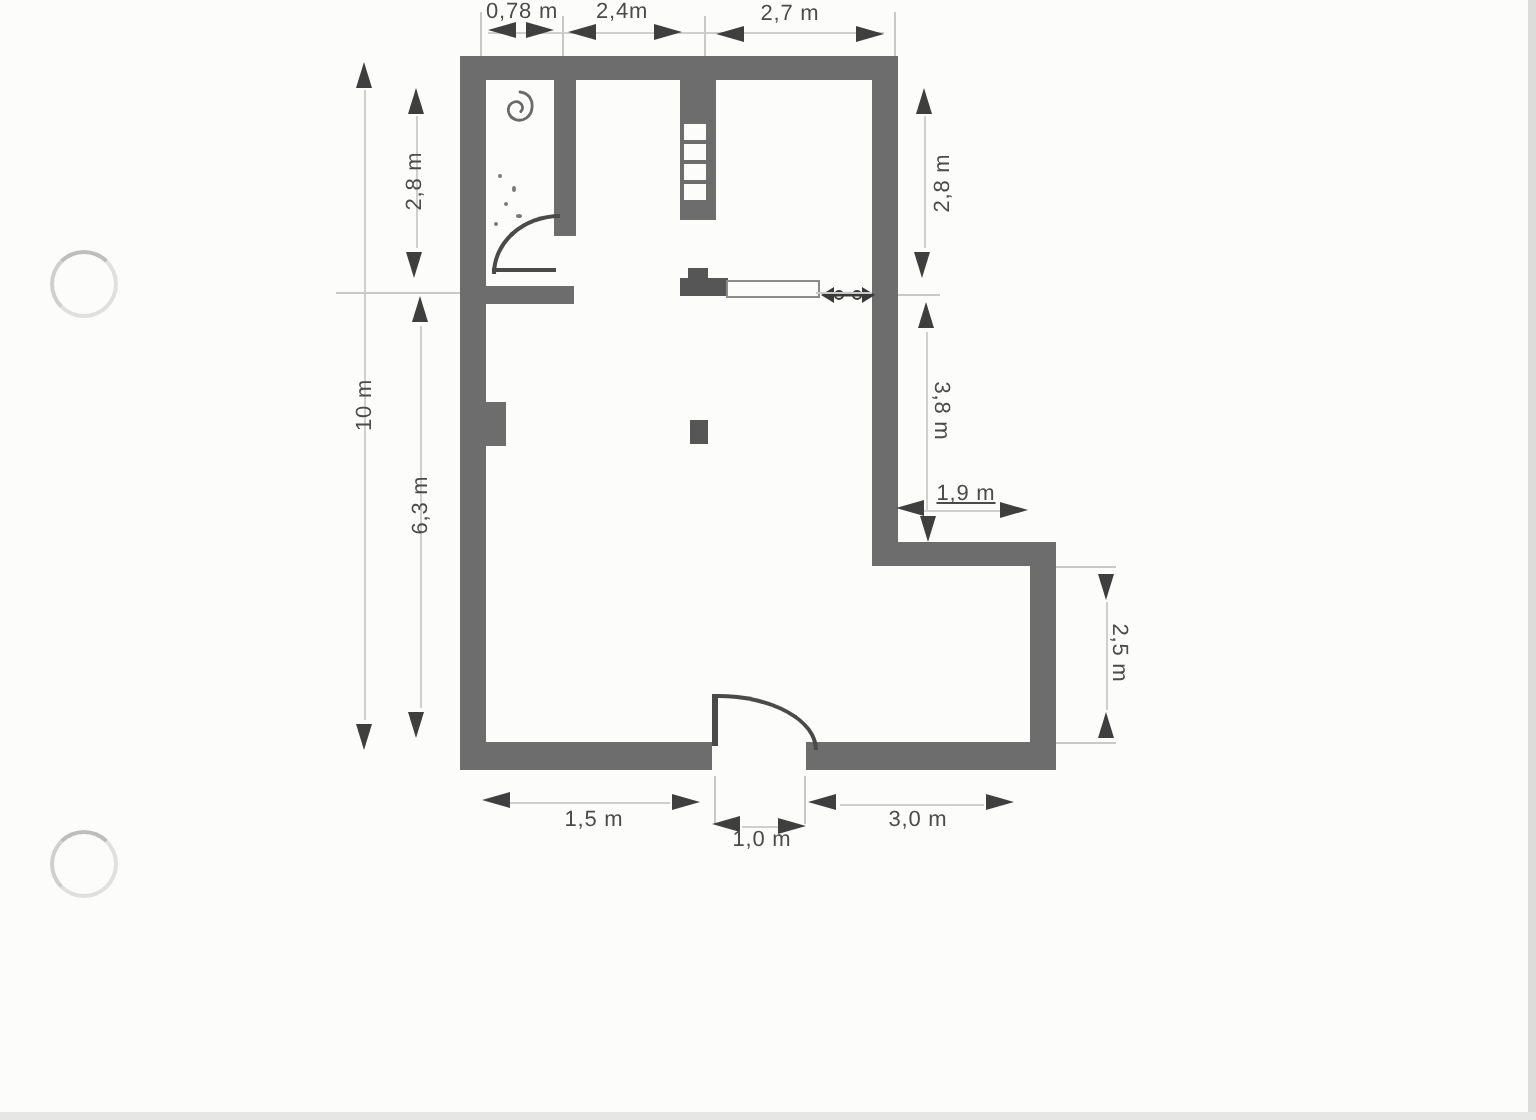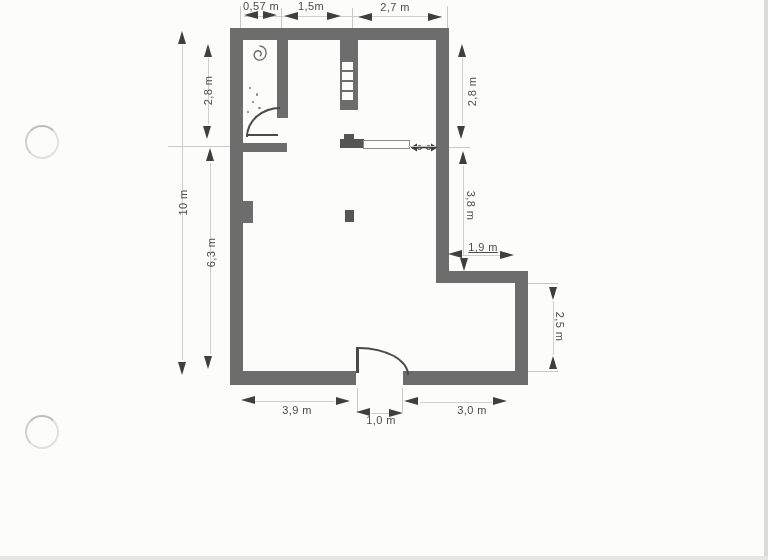--- a/index.html
+++ b/index.html
@@ -135,30 +135,30 @@
   <div class="tri td" style="left:549px;top:287px;"></div>
   <div class="tri tu" style="left:549px;top:356px;"></div>
 
   <div class="tri tl" style="left:241px;top:396px;"></div>
   <div class="tri tr" style="left:336px;top:397px;"></div>
   <div class="tri tl" style="left:356px;top:408px;"></div>
   <div class="tri tr" style="left:389px;top:409px;"></div>
   <div class="tri tl" style="left:404px;top:397px;"></div>
   <div class="tri tr" style="left:493px;top:397px;"></div>
 
-  <div class="dim" style="left:234px;top:0;width:54px;">0,57 m</div>
-  <div class="dim" style="left:290px;top:0;width:42px;">1,5m</div>
+  <div class="dim" style="left:234px;top:0;width:54px;">0,78 m</div>
+  <div class="dim" style="left:290px;top:0;width:42px;">2,4m</div>
   <div class="dim" style="left:372px;top:1px;width:46px;">2,7 m</div>
 
   <div class="dim vlab rot-ccw" style="left:162px;top:196px;">10 m</div>
   <div class="dim vlab rot-ccw" style="left:187px;top:84px;">2,8 m</div>
   <div class="dim vlab rot-ccw" style="left:190px;top:246px;">6,3 m</div>
 
   <div class="dim vlab rot-ccw" style="left:451px;top:85px;">2,8 m</div>
   <div class="dim vlab rot-cw" style="left:449px;top:199px;">3,8 m</div>
   <div class="dim" style="left:462px;top:241px;width:42px;text-decoration:underline;">1,9 m</div>
   <div class="dim vlab rot-cw" style="left:538px;top:320px;">2,5 m</div>
 
-  <div class="dim" style="left:274px;top:404px;width:46px;">3,9 m</div>
+  <div class="dim" style="left:274px;top:404px;width:46px;">1,5 m</div>
   <div class="dim" style="left:361px;top:414px;width:40px;">1,0 m</div>
-  <div class="dim" style="left:449px;top:404px;width:46px;">3,0 m</div>
+  <div class="dim" style="left:436px;top:404px;width:46px;">3,0 m</div>
 
 </div>
 
 </body></html>

